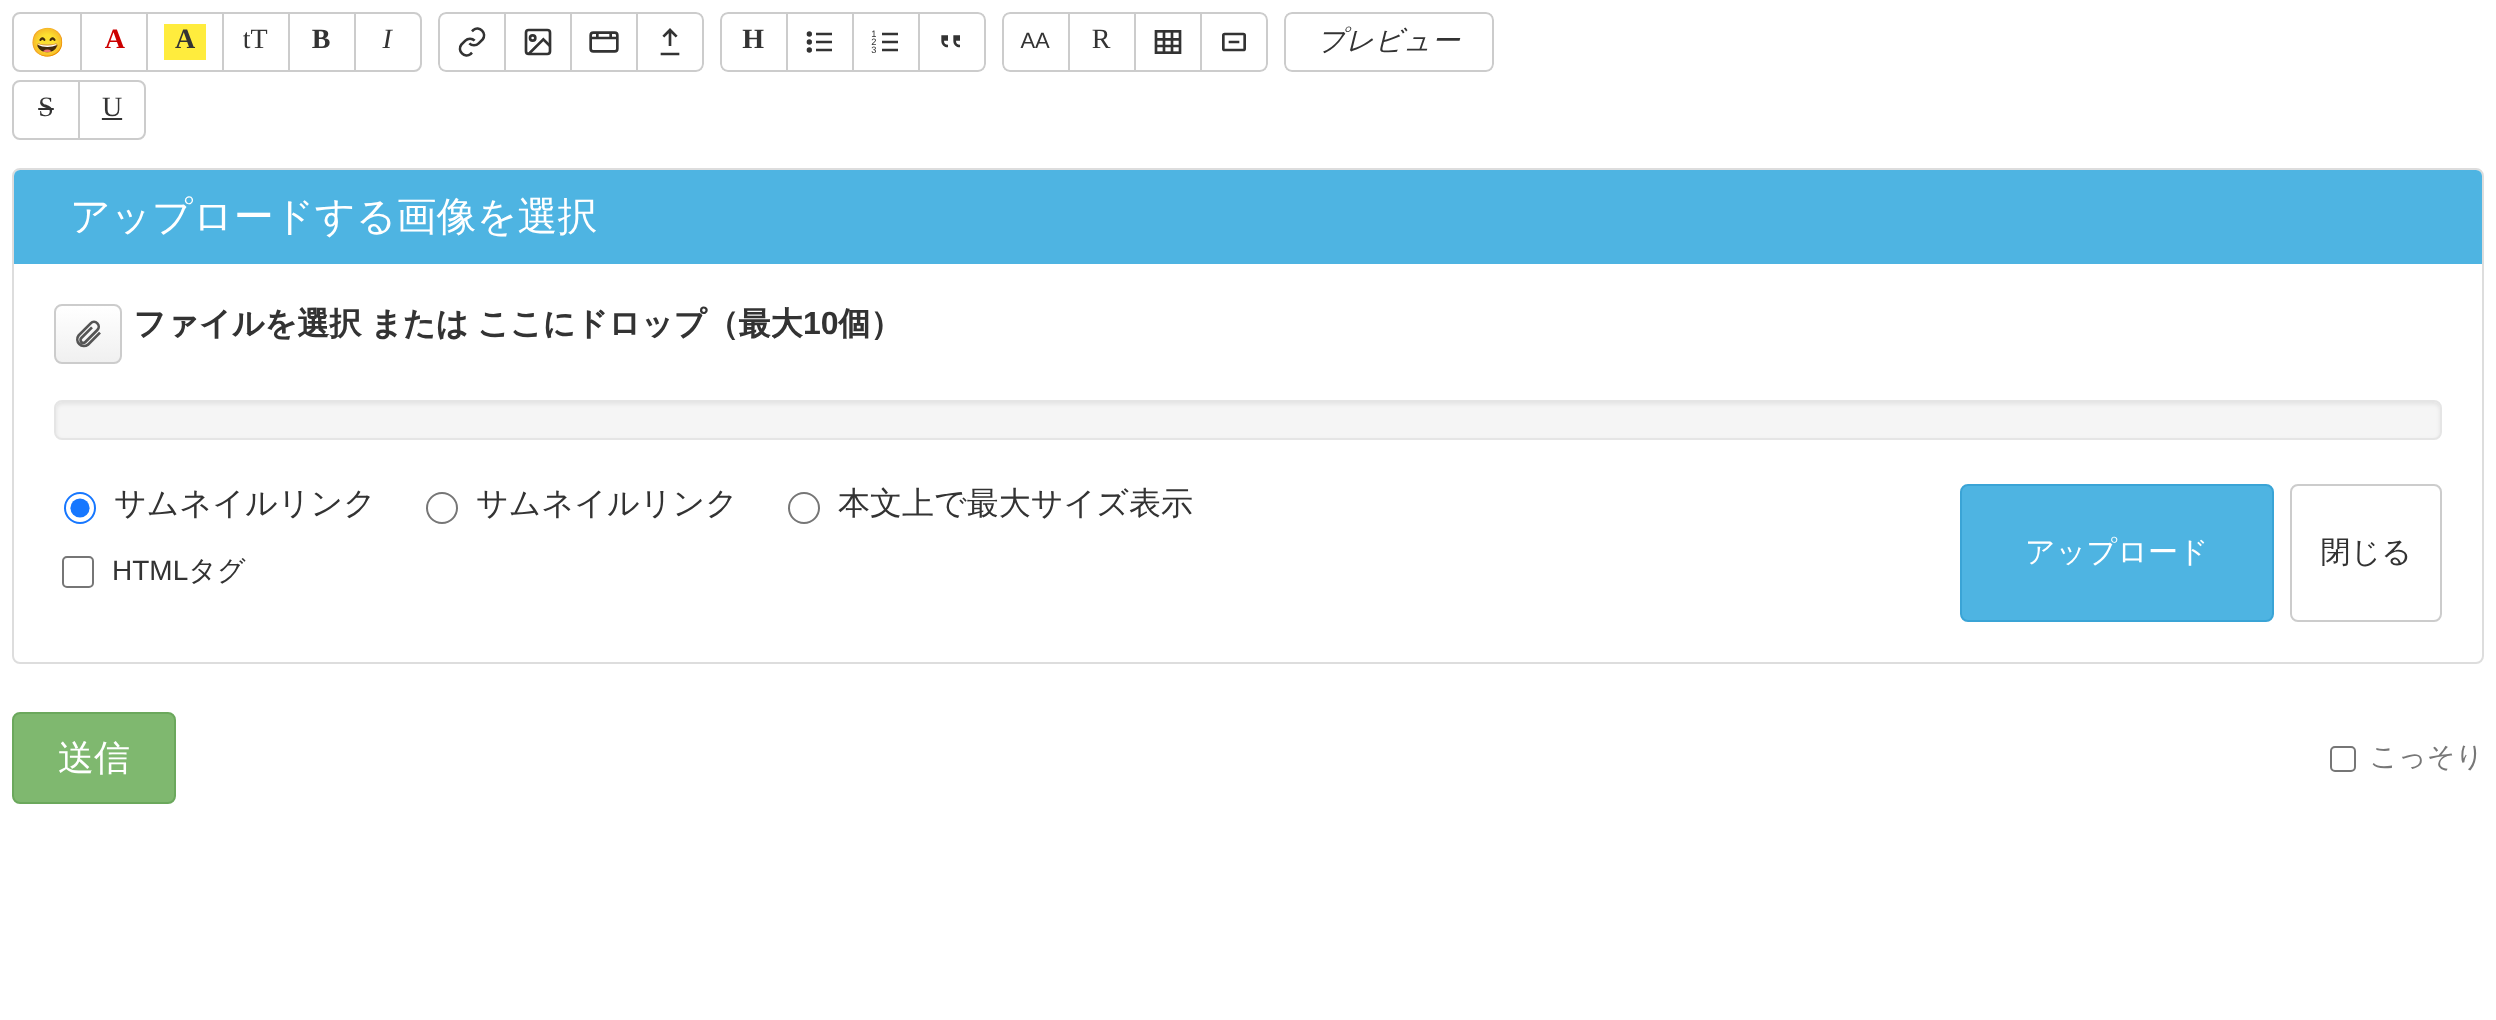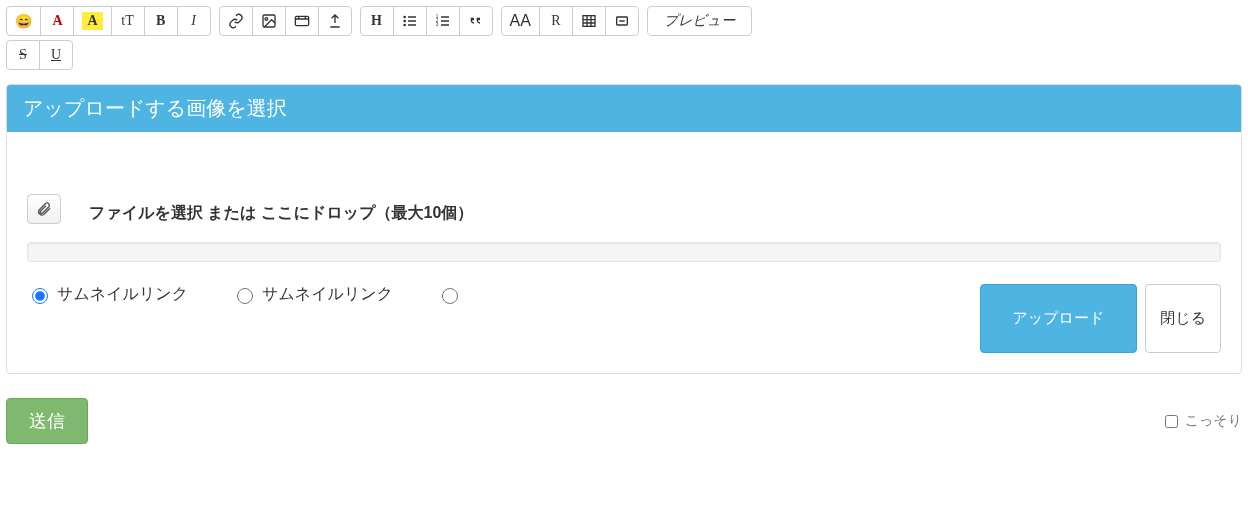--- a/index.html
+++ b/index.html
@@ -55,31 +55,30 @@
   .uline { text-decoration: underline; }
   .panel {
     margin-top: 14px;
     border: 1px solid #ddd;
     border-radius: 4px;
     overflow: hidden;
   }
   .panel-header {
     background: #4eb4e2;
     color: #fff;
-    padding: 10px 16px;
+    padding: 10px 28px;
     font-size: 20px;
   }
   .panel-body {
     padding: 20px;
   }
   .file-row {
     display: flex;
-    align-items: flex-end;
-    gap: 28px;
-    margin-top: 42px;
+    align-items: flex-start;
+    gap: 6px;
   }
   .attach-btn {
     border: 1px solid #ccc;
     background: linear-gradient(#fff, #f0f0f0);
     border-radius: 4px;
     width: 34px;
     height: 30px;
     display: inline-flex;
     align-items: center;
     justify-content: center;
@@ -101,21 +100,21 @@
   .options-row {
     display: flex;
     justify-content: space-between;
     align-items: flex-start;
     margin-top: 22px;
     gap: 20px;
   }
   .radio-group {
     display: flex;
     flex-wrap: wrap;
-    gap: 28px 44px;
+    gap: 28px 20px;
     align-items: center;
     font-size: 16px;
   }
   .radio-item, .check-item {
     display: inline-flex;
     align-items: center;
     gap: 6px;
     cursor: pointer;
   }
   .radio-item input, .check-item input {
@@ -254,21 +253,21 @@
     </button>
     <button class="tb-btn">
       <svg width="16" height="16" viewBox="0 0 24 24" fill="#333">
           <path d="M5 7h4v4H6c0 2 1 3 3 3v2c-3 0-5-2-5-5V7zm9 0h4v4h-3c0 2 1 3 3 3v2c-3 0-5-2-5-5V7z"></path>
         </svg>
     </button>
   </div>
 
   <div class="btn-group">
     <button class="tb-btn">
-        <span style="font-size:16px">AA</span>
+        <span style="font-size:11px">AA</span>
       </button>
     <button class="tb-btn">
         <span class="ser">R</span>
       </button>
     <button class="tb-btn">
       <svg width="16" height="16" viewBox="0 0 24 24" fill="none" stroke="#333" stroke-width="2">
           <rect x="3" y="4" width="18" height="16"></rect>
           <path d="M3 10h18M3 15h18M9 4v16M15 4v16"></path>
         </svg>
     </button>
@@ -306,20 +305,27 @@
           <label class="radio-item">
             <input type="radio" name="linktype" checked="" style="">
             <span>サムネイルリンク</span>
           </label>
           <label class="radio-item">
             <input type="radio" name="linktype" style="">
             <span>サムネイルリンク</span>
           </label>
           <label class="radio-item">
             <input type="radio" name="linktype" style="">
+            <span>本文上で最大サイズ表示</span>
+          </label>
+        </div>
+        <div class="html-row">
+          <label class="check-item">
+            <input type="checkbox" style="">
+            <span>HTMLタグ</span>
           </label>
         </div>
       </div>
 
       <div class="btn-row">
         <button class="btn-primary">アップロード</button>
         <button class="btn-default">閉じる</button>
       </div>
     </div>
 

